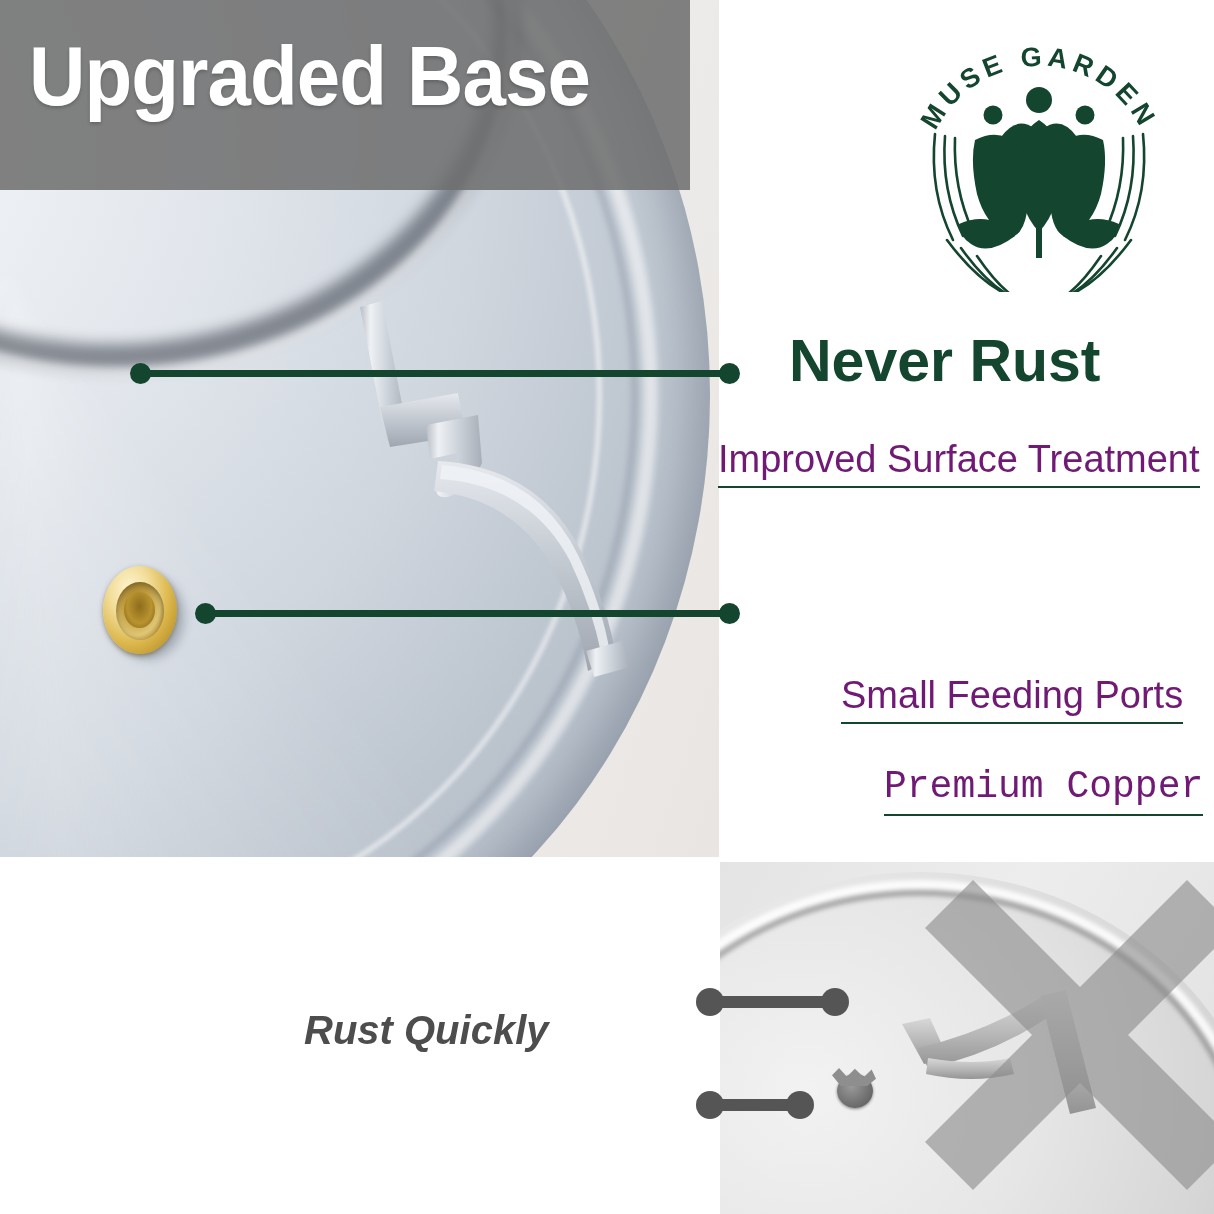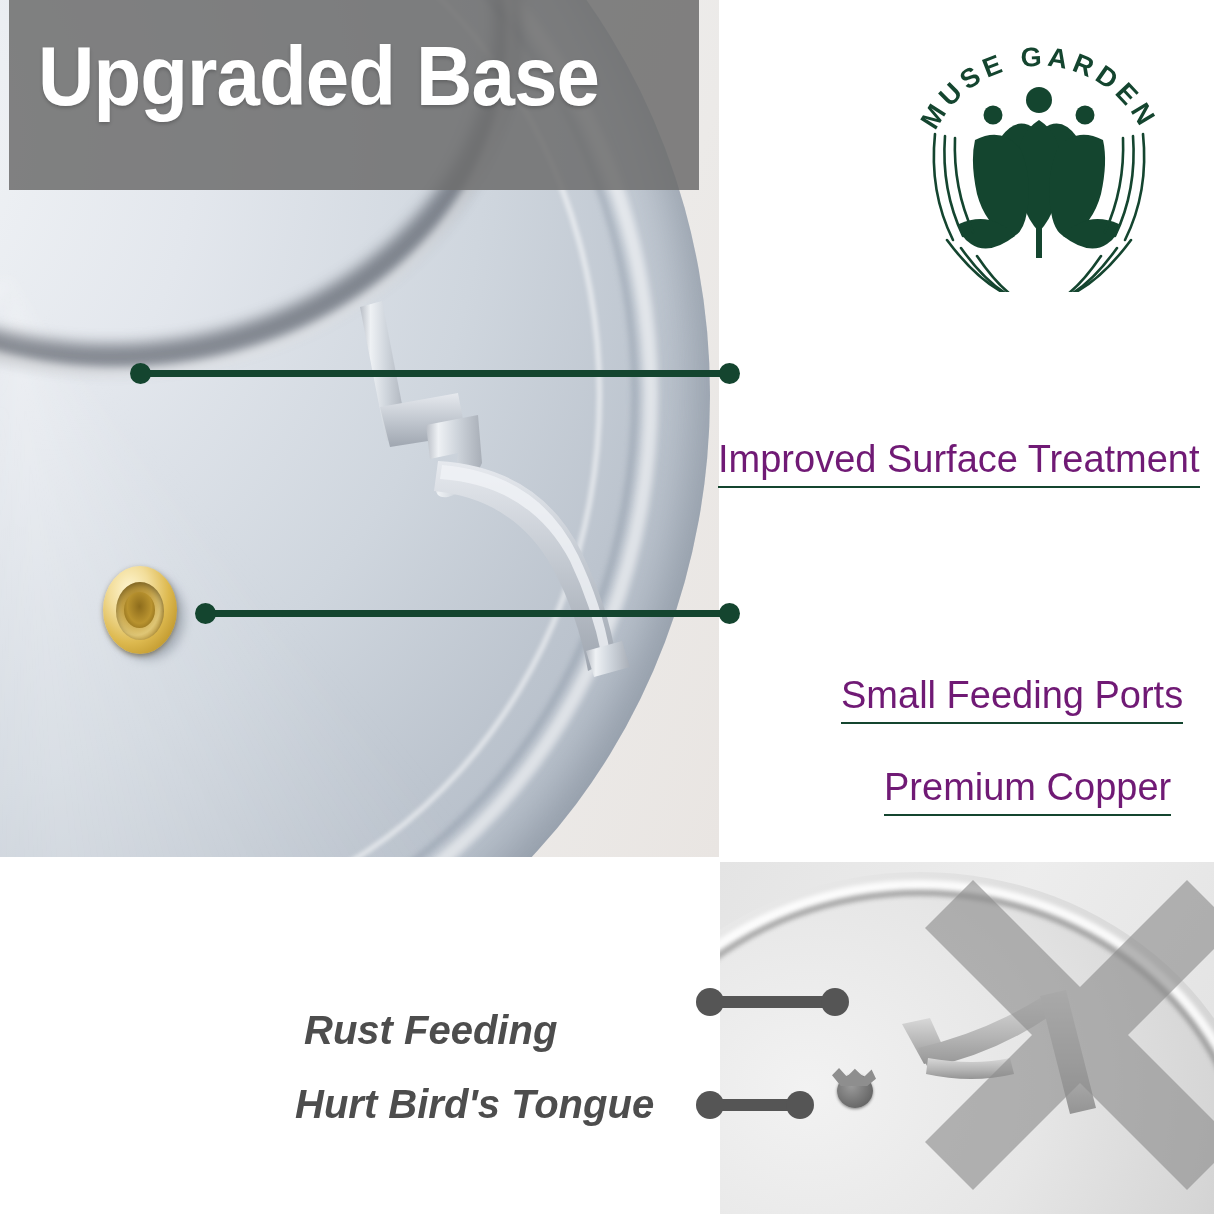--- a/index.html
+++ b/index.html
@@ -126,21 +126,21 @@
     width:31px; height:36px; border-radius:50%;
     background:radial-gradient(ellipse at 50% 40%, #8d6c1c 0%, #b9932f 55%, #7a5d14 100%);
   }
 
   
   .perch { position:absolute; left:330px; top:285px; width:330px; height:400px; }
 
   
   .banner {
     position:absolute;
-    left:9px; top:0;
+    left:0; top:0;
     width:690px; height:190px;
     background:rgba(110,110,110,.86);
     text-align:center;
   }
   .banner-title {
     position:absolute;
     left:29px; top:34px;
     font-size:84px;
     font-weight:bold;
     color:#ffffff;
@@ -169,21 +169,21 @@
     white-space:nowrap;
     line-height:1;
     border-bottom:2px solid #14452f;
     padding-bottom:8px;
   }
   #never-rust-title { left:789px; top:332px; font-size:59px; }
   #never-rust-sub   { left:718px; top:440px; font-size:38px; }
 
   #bee-guards-title { left:789px; top:568px; font-size:59px; }
   #bee-sub-1        { left:841px; top:676px; font-size:38px; }
-  #bee-sub-2        { left:884px; top:768px; font-size:38px; }
+  #bee-sub-2        { left:884px; top:768px; font-size:38px;font-family:Liberation Mono, monospace; }
 
   
   .leader-green { position:absolute; height:7px; background:#14452f; }
   .leader-green::before, .leader-green::after {
     content:""; position:absolute; top:-7px;
     width:21px; height:21px; border-radius:50%; background:#14452f;
   }
   .leader-green::before { left:-10px; }
   .leader-green::after  { right:-10px; }
   #leader-rust { left:140px; top:370px; width:590px; }
@@ -365,28 +365,28 @@
     </g>
 
     <g fill="none" stroke="#14452f" stroke-width="2.6" stroke-linecap="round">
       <path d="M54 228 q46 62 92 62 q46 0 92 -62"></path>
       <path d="M68 236 q40 56 78 56 q38 0 78 -56"></path>
       <path d="M84 244 q34 50 62 50 q28 0 62 -50"></path>
     </g>
   </svg>
 
   <div class="leader-green" id="leader-rust"></div>
+  <div class="feat-title" id="never-rust-title">Never Rust</div>
   <div class="feat-sub" id="never-rust-sub">Improved Surface Treatment</div>
 
   <div class="leader-green" id="leader-bee"></div>
   <div class="feat-sub" id="bee-sub-1">Small Feeding Ports</div>
   <div class="feat-sub" id="bee-sub-2">Premium Copper</div>
 
-  <div class="drawback" id="drawback-1">Rust Feeding</div>
-  <div class="drawback" id="drawback-2">Hurt Bird's Tongue</div>
+  <div class="drawback" id="drawback-1">Rust Quickly</div>
 
   <div class="bad-photo">
     <div class="bad-wall"></div>
     <div class="bad-dish"></div>
     <div class="bad-rim"></div>
     <div class="bad-rim2"></div>
     <div class="bad-port"></div>
 
     <svg class="bad-perch" viewBox="0 0 250 220">
       <defs>

